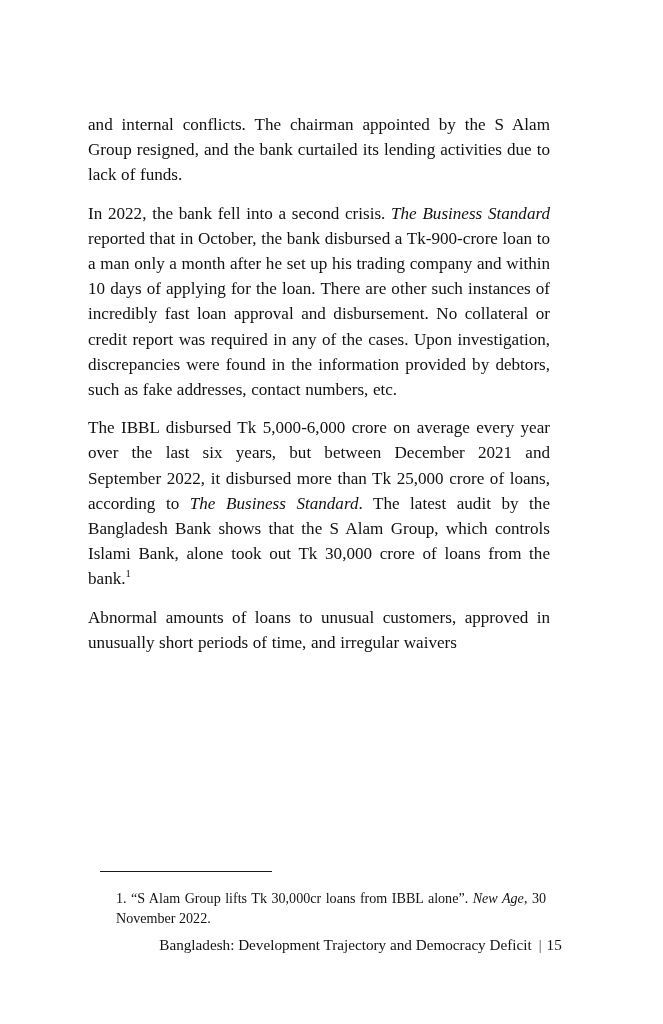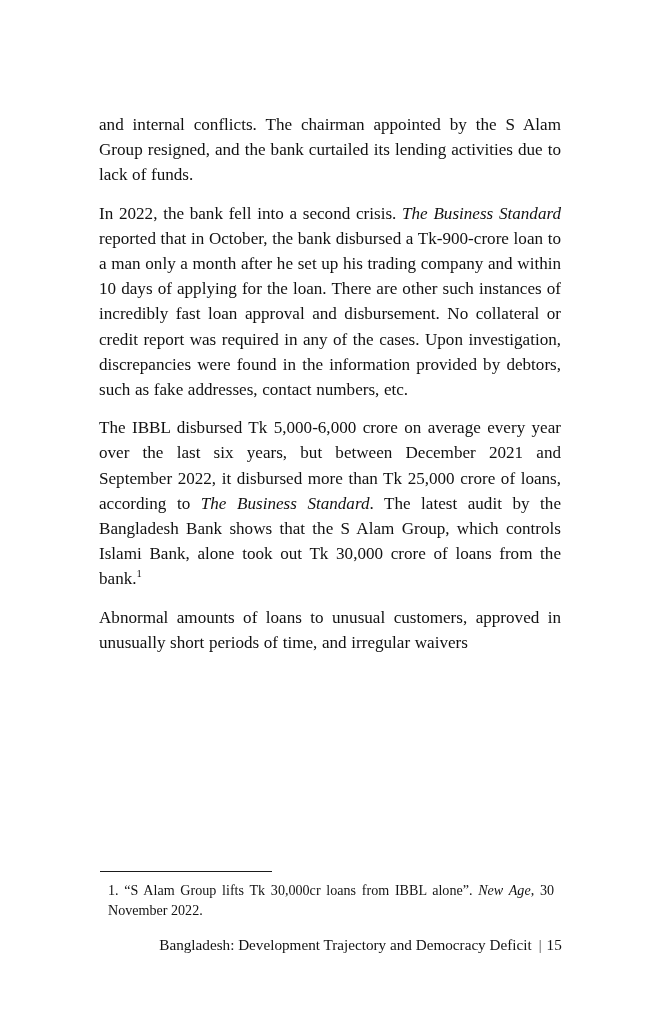--- a/index.html
+++ b/index.html
@@ -20,21 +20,21 @@
     position: absolute;
     left: 0;
     top: 0;
     width: 663px;
     height: 1024px;
     background: #ffffff;
   }
 
   .text-column {
     position: absolute;
-    left: 99px;
+    left: 88px;
     top: 112px;
     width: 462px;
   }
 
   p.body-para {
     margin: 0 0 13px 0;
     font-size: 17.1px;
     line-height: 25.2px;
     text-align: justify;
     text-justify: inter-word;
@@ -64,21 +64,21 @@
   }
 
   .footnote-rule {
     width: 172px;
     height: 0;
     border-top: 1.3px solid #1a1a1a;
     margin: 0 0 7px 0;
   }
 
   .footnote-text {
-    margin: 8px;
+    margin: 16px;
     font-size: 14.1px;
     line-height: 20.4px;
     text-align: justify;
     color: #131313;
   }
 
   .page-footer {
     position: absolute;
     left: 100px;
     top: 935px;

